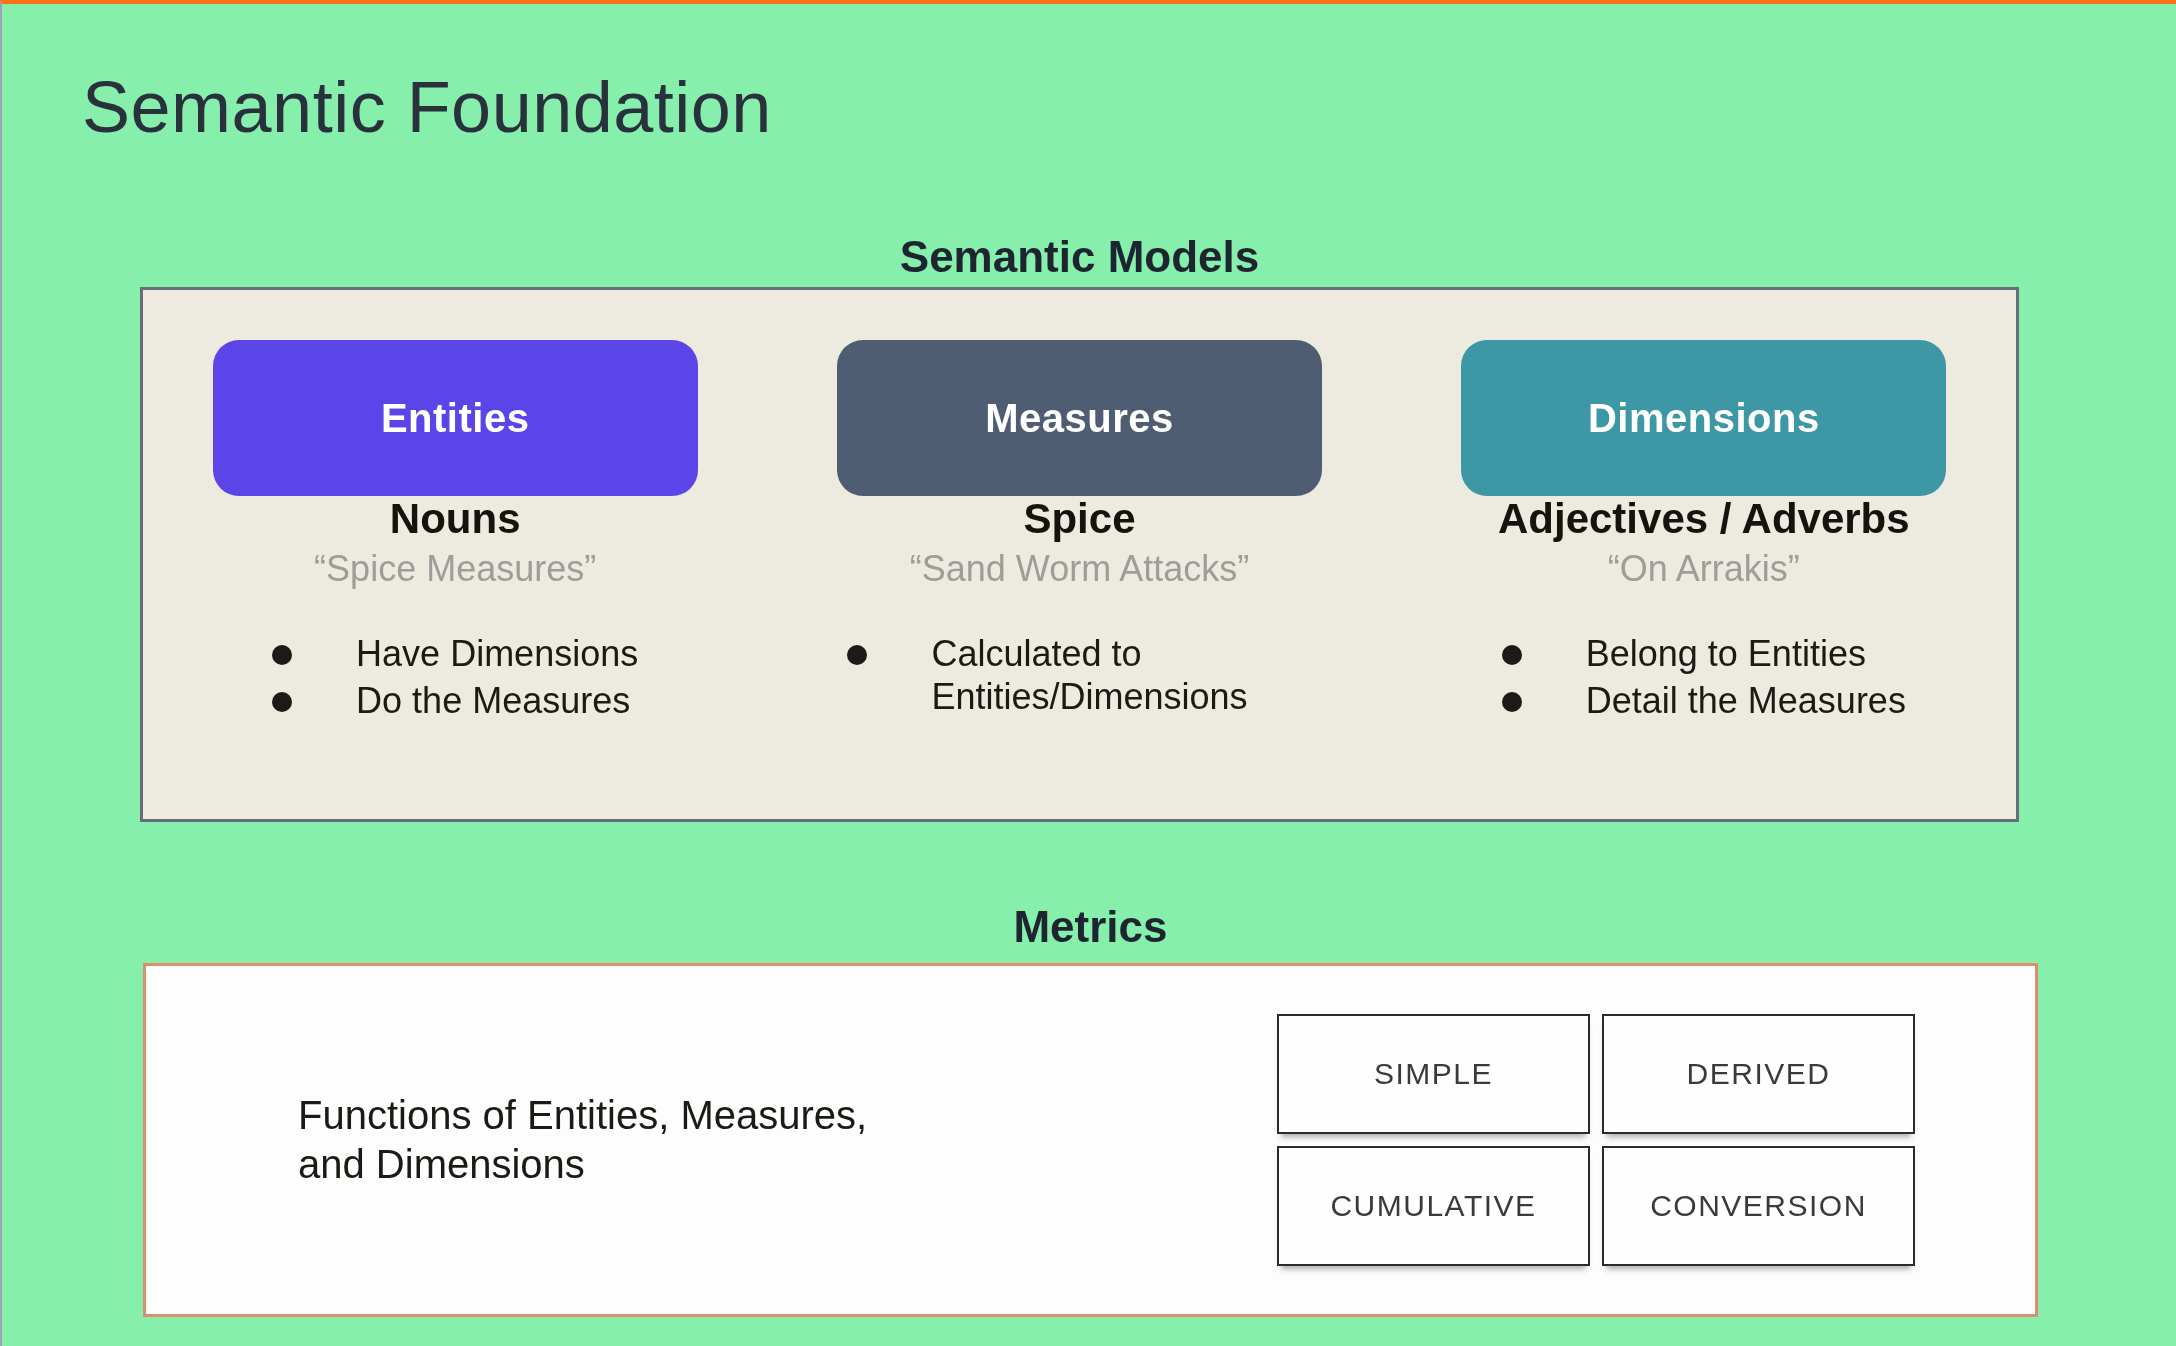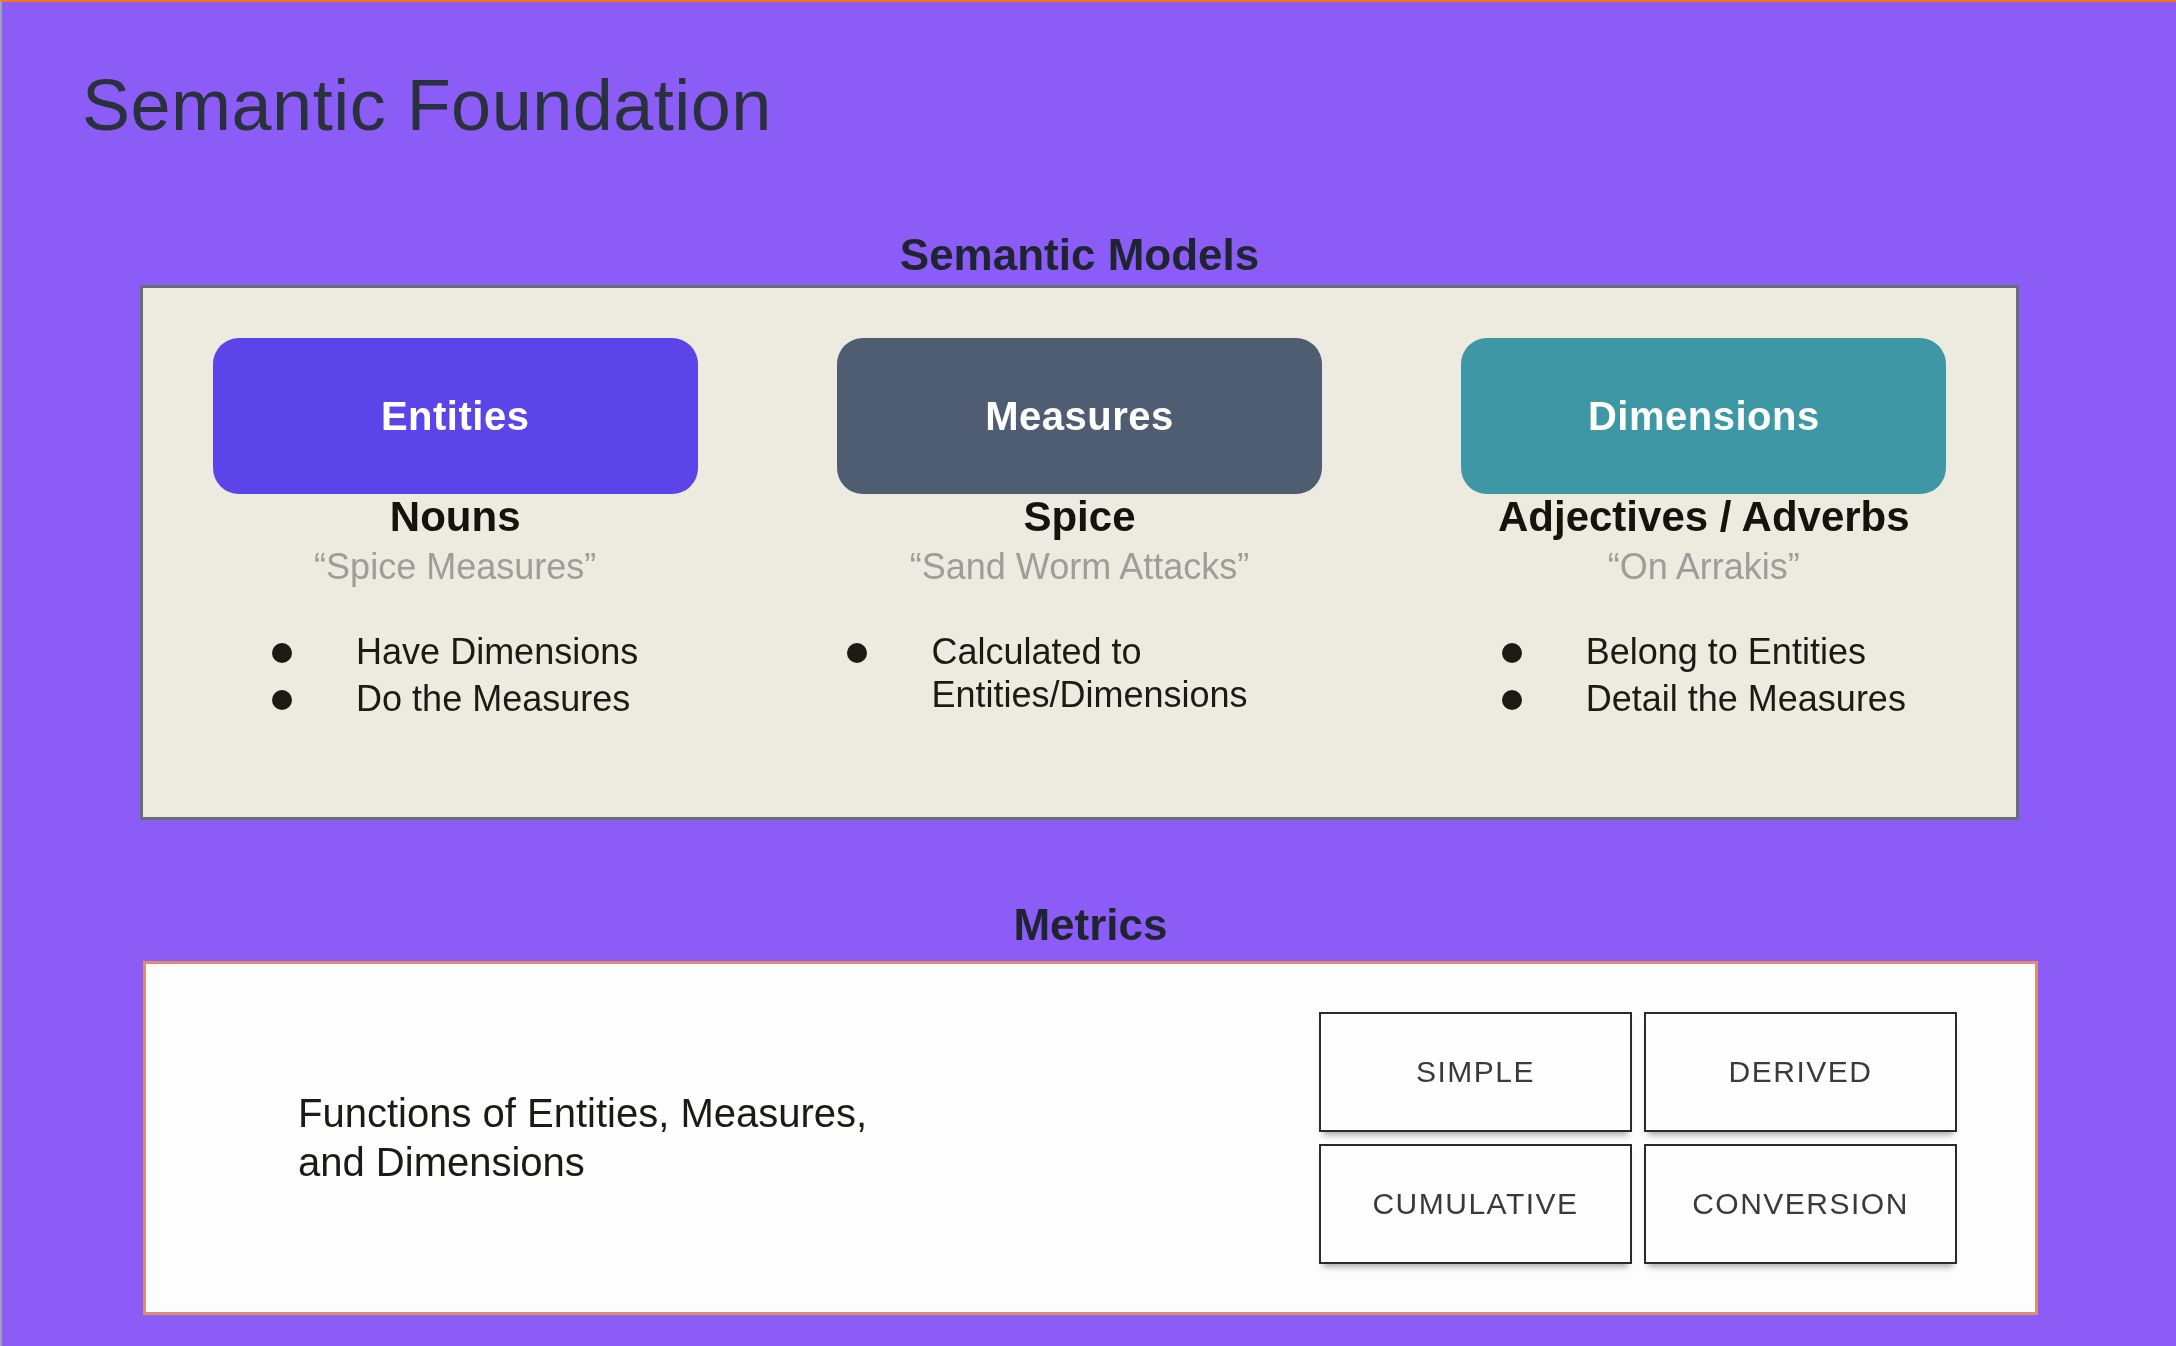--- a/index.html
+++ b/index.html
@@ -6,23 +6,23 @@
   html, body { width: 2176px; height: 1346px; }
   body {
     font-family: "Liberation Sans", "DejaVu Sans", sans-serif;
     background: #f9fbfa;
     overflow: hidden;
   }
   .slide {
     position: relative;
     width: 2176px;
     height: 1346px;
-    background: #8b5cf6;
+    background: #86efac;
     border-left: 2px solid #9aa3b8;
-    border-top: 2px solid #f97316;
+    border-top: 4px solid #f97316;
   }
   .slide-title {
     position: absolute;
     left: 80px;
     top: 62px;
     font-size: 72px;
     font-weight: 400;
     color: #28313c;
     letter-spacing: 0.5px;
   }
@@ -114,21 +114,21 @@
     align-items: center;
   }
   .metrics-desc {
     margin-left: 152px;
     font-size: 40px;
     color: #1b1a15;
     line-height: 1.22;
   }
   .metrics-grid {
     margin-left: auto;
-    margin-right: 78px;
+    margin-right: 120px;
     display: grid;
     grid-template-columns: 313px 313px;
     grid-auto-rows: 120px;
     column-gap: 48px;
     row-gap: 26px;
     gap: 12px;
   }
   .metric-box {
     background: #fefefe;
     border: 2px solid #2b2b2b;

